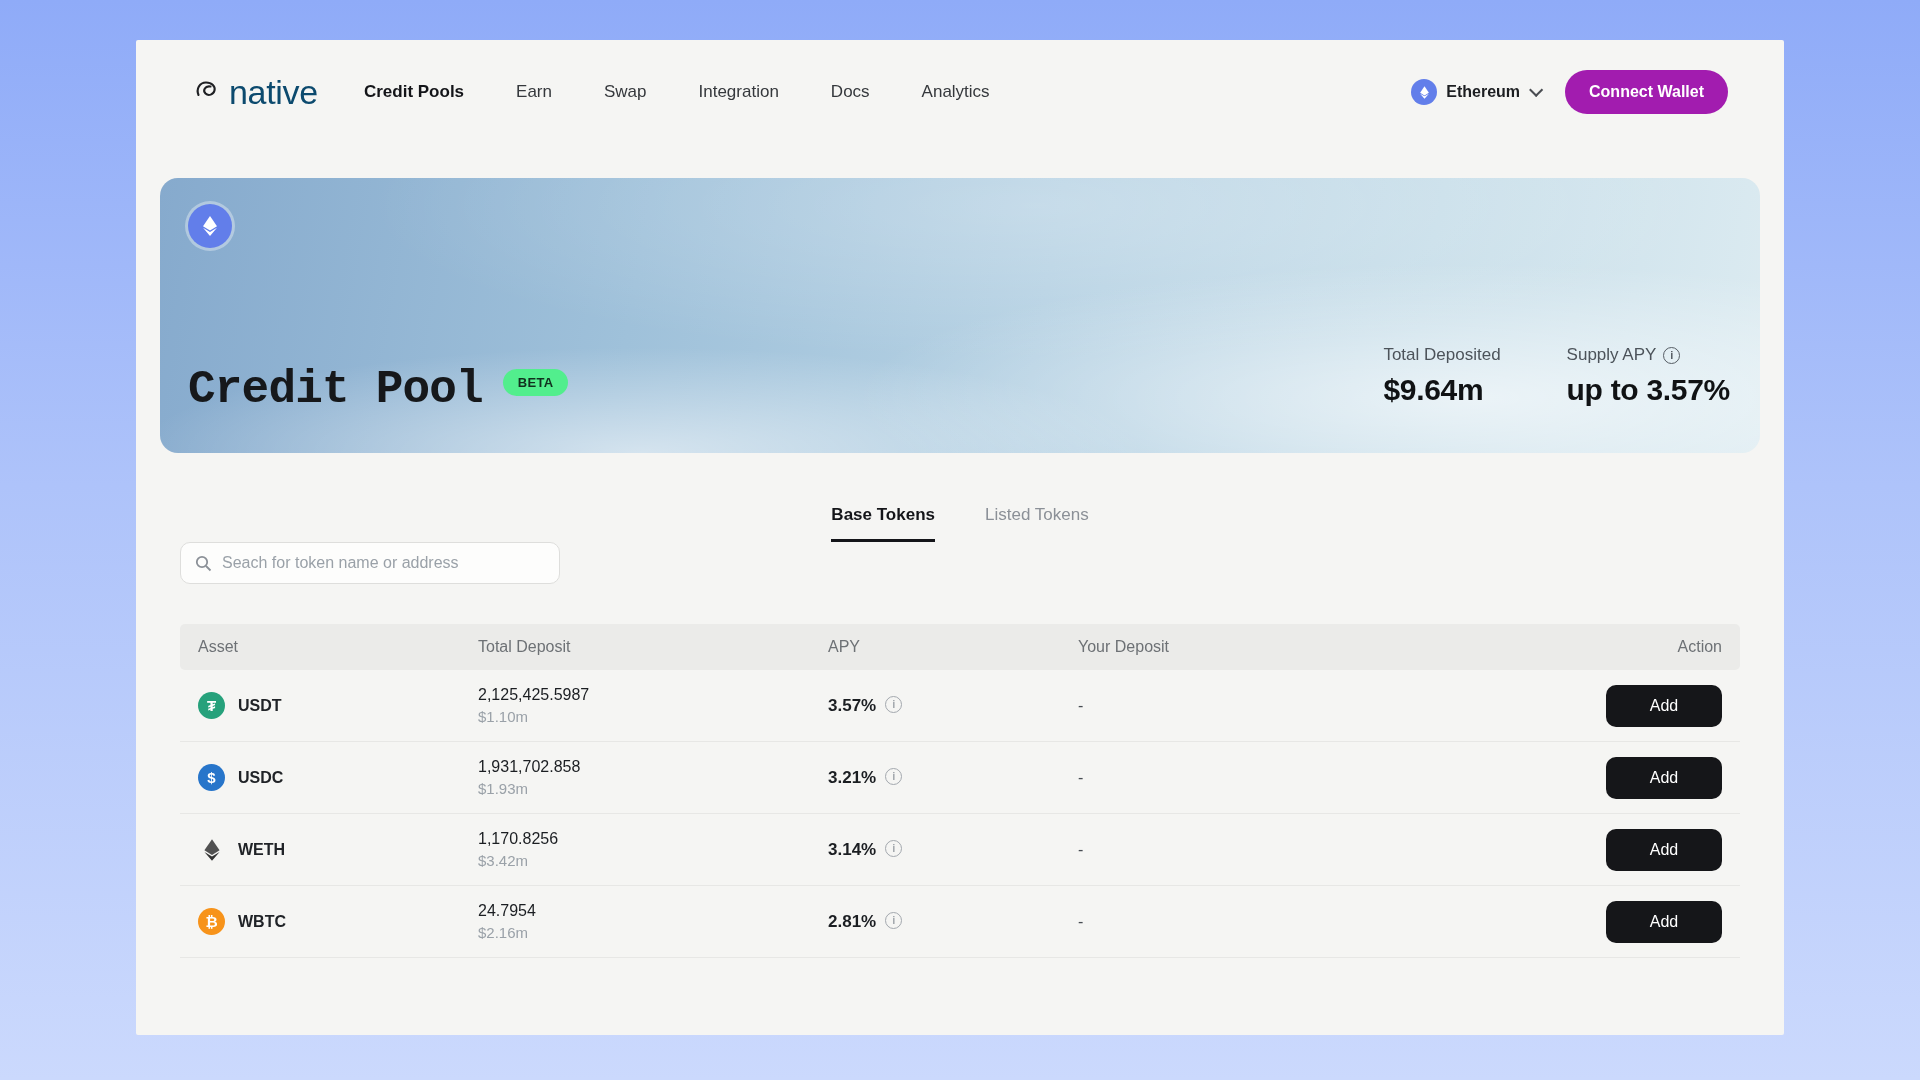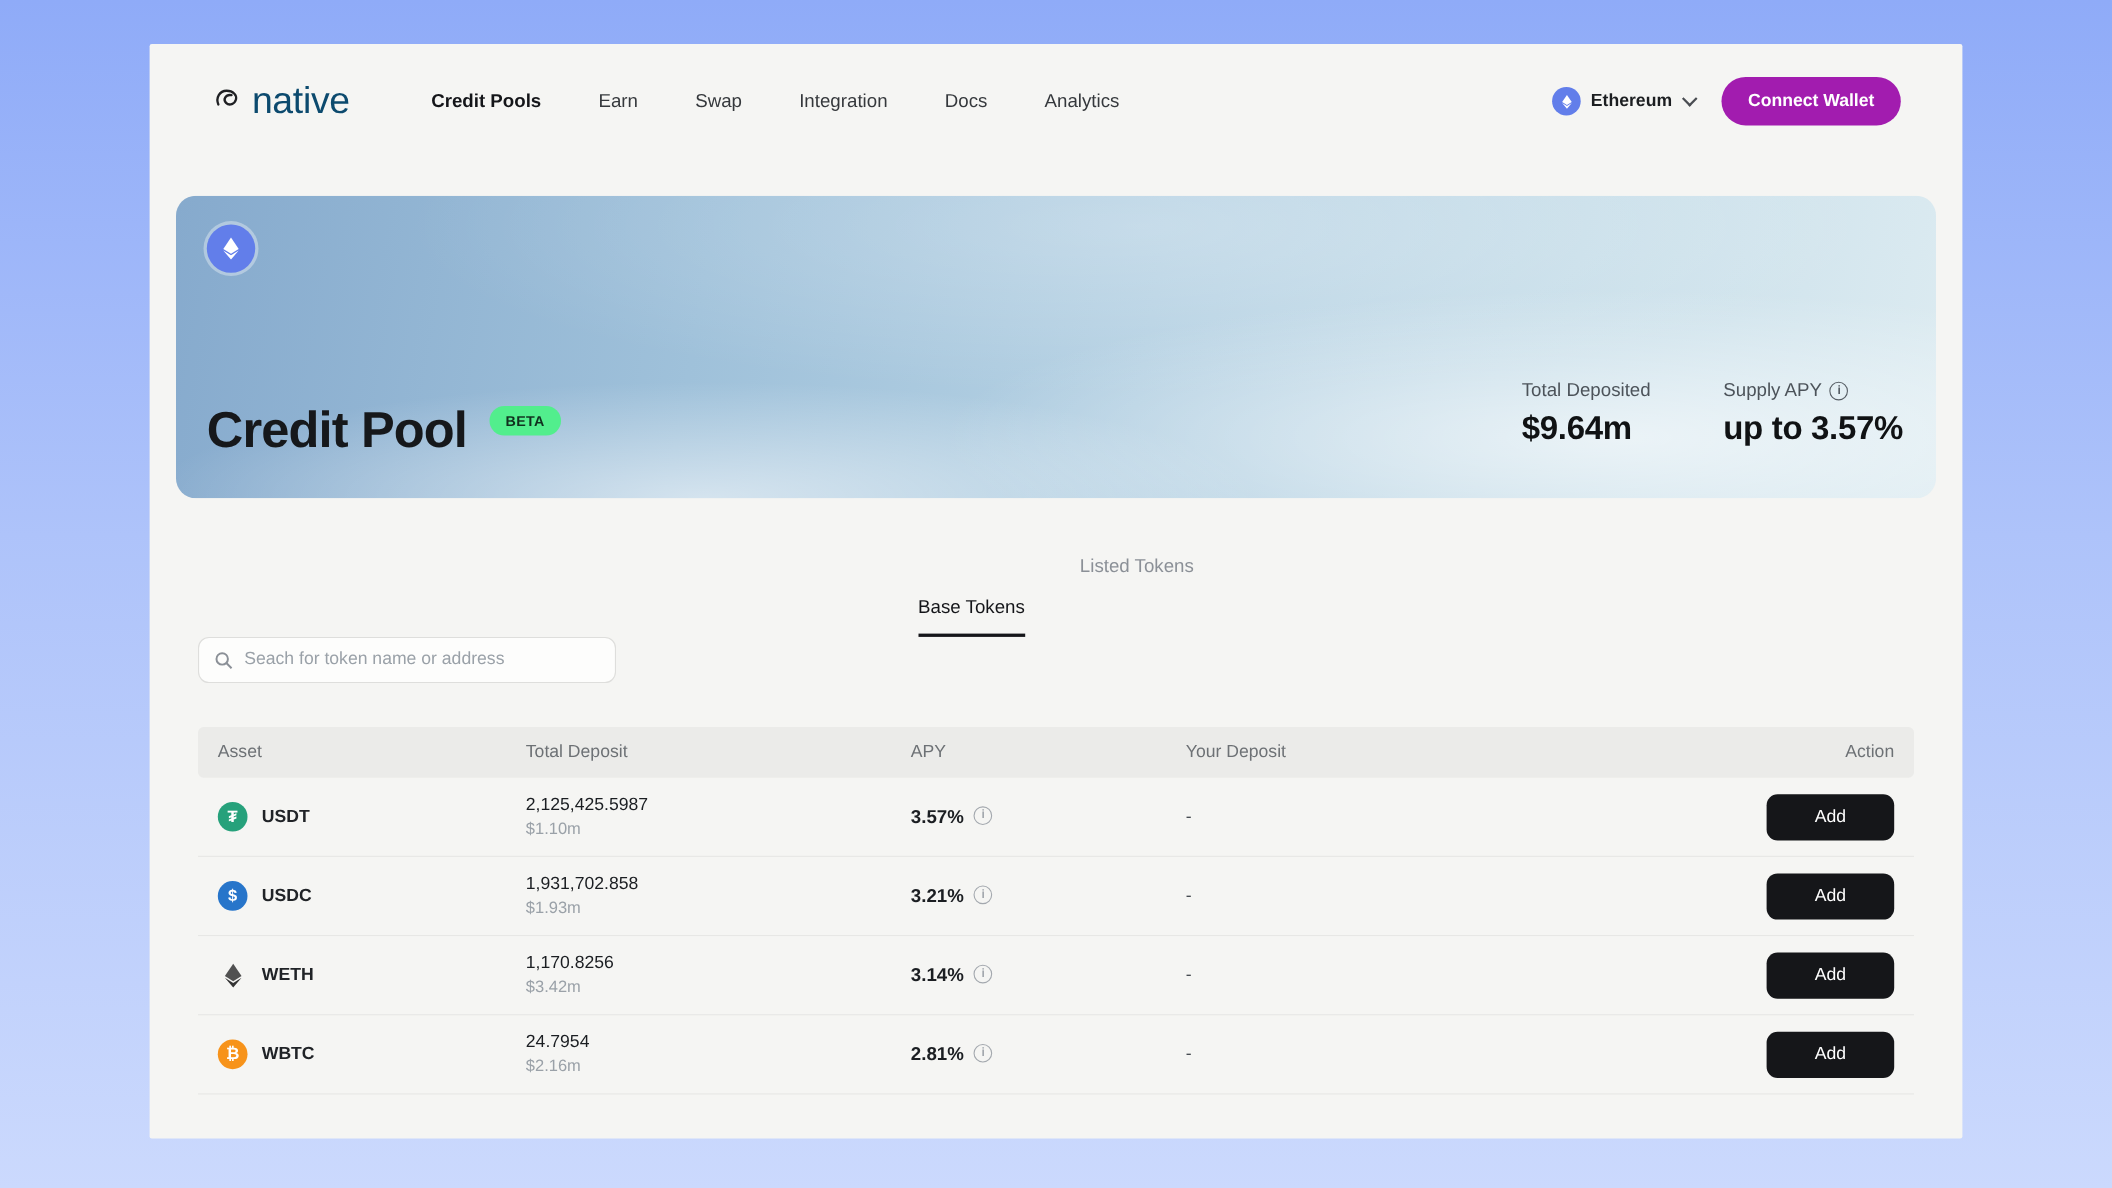--- a/index.html
+++ b/index.html
@@ -18,21 +18,21 @@
   }
 
   
   .header {
     display: flex; align-items: center;
     padding: 30px 56px 0;
     height: 74px;
   }
   .brand { display: flex; align-items: center; gap: 9px; cursor: pointer; }
   .brand-name { font-size: 34px; font-weight: 400; color: #0c4a6e; letter-spacing: -0.3px; }
-  .nav { display: flex; align-items: center; gap: 52px; margin-left: 74px; }
+  .nav { display: flex; align-items: center; gap: 52px; margin-left: 46px; }
   .nav-item { font-size: 17px; color: #35383c; cursor: pointer; }
   .nav-item.active { font-weight: 700; color: #141519; }
   .header-right { margin-left: auto; display: flex; align-items: center; gap: 26px; }
   .network { display: flex; align-items: center; gap: 9px; cursor: pointer; }
   .network-label { font-size: 16px; font-weight: 600; color: #1c1e21; }
   .token-circle-sm {
     width: 26px; height: 26px; border-radius: 50%;
     display: inline-flex; align-items: center; justify-content: center;
     background: #627eea;
   }
@@ -67,21 +67,21 @@
     width: 44px; height: 44px; border-radius: 50%;
     background: #627eea;
     display: flex; align-items: center; justify-content: center;
     box-shadow: 0 0 0 3px rgba(255,255,255,0.35);
   }
   .hero-eth-badge svg { fill: #ffffff; width: 24px; height: 24px; }
   .hero-title-row {
     position: absolute; left: 28px; bottom: 40px;
     display: flex; align-items: flex-start; gap: 20px;
   }
-  .hero-title { font-size: 46px; font-weight: 600; color: #16181b; letter-spacing: -0.8px; line-height: 1; }
+  .hero-title { font-size: 46px; font-weight: 600; color: #16181b; letter-spacing: -0.8px; line-height: 1; font-family: Liberation Mono, monospace; }
   .beta-badge {
     background: #52ee8d; color: #11301e;
     font-size: 13px; font-weight: 700; letter-spacing: 0.3px;
     padding: 6px 15px; border-radius: 999px; margin-top: 2px;
   }
   .hero-stats {
     position: absolute; right: 30px; bottom: 46px;
     display: flex; gap: 66px;
   }
   .stat-label { font-size: 17px; color: #4c535a; display: flex; align-items: center; gap: 7px; }
@@ -93,21 +93,21 @@
     font-size: 11px; font-style: normal; font-weight: 600; line-height: 1;
   }
   .info-icon.light { border-color: #a3a8ae; color: #a3a8ae; width: 17px; height: 17px; }
 
   
   .tabs { display: flex; justify-content: center; gap: 50px; margin-top: 52px; }
   .tab {
     font-size: 17px; color: #8b9097; padding-bottom: 14px;
     border-bottom: 3px solid transparent; cursor: pointer;
   }
-  .tab.active { color: #141519; font-weight: 400; border-bottom-color: #141519; margin-top: 37px; }
+  .tab.active { color: #141519; font-weight: 700; border-bottom-color: #141519; }
 
   
   .content { padding: 0 44px; }
   .search-box {
     width: 380px; height: 42px;
     background: #fdfdfc;
     border: 1px solid #dededc; border-radius: 10px;
     display: flex; align-items: center; gap: 10px;
     padding: 0 14px;
   }

